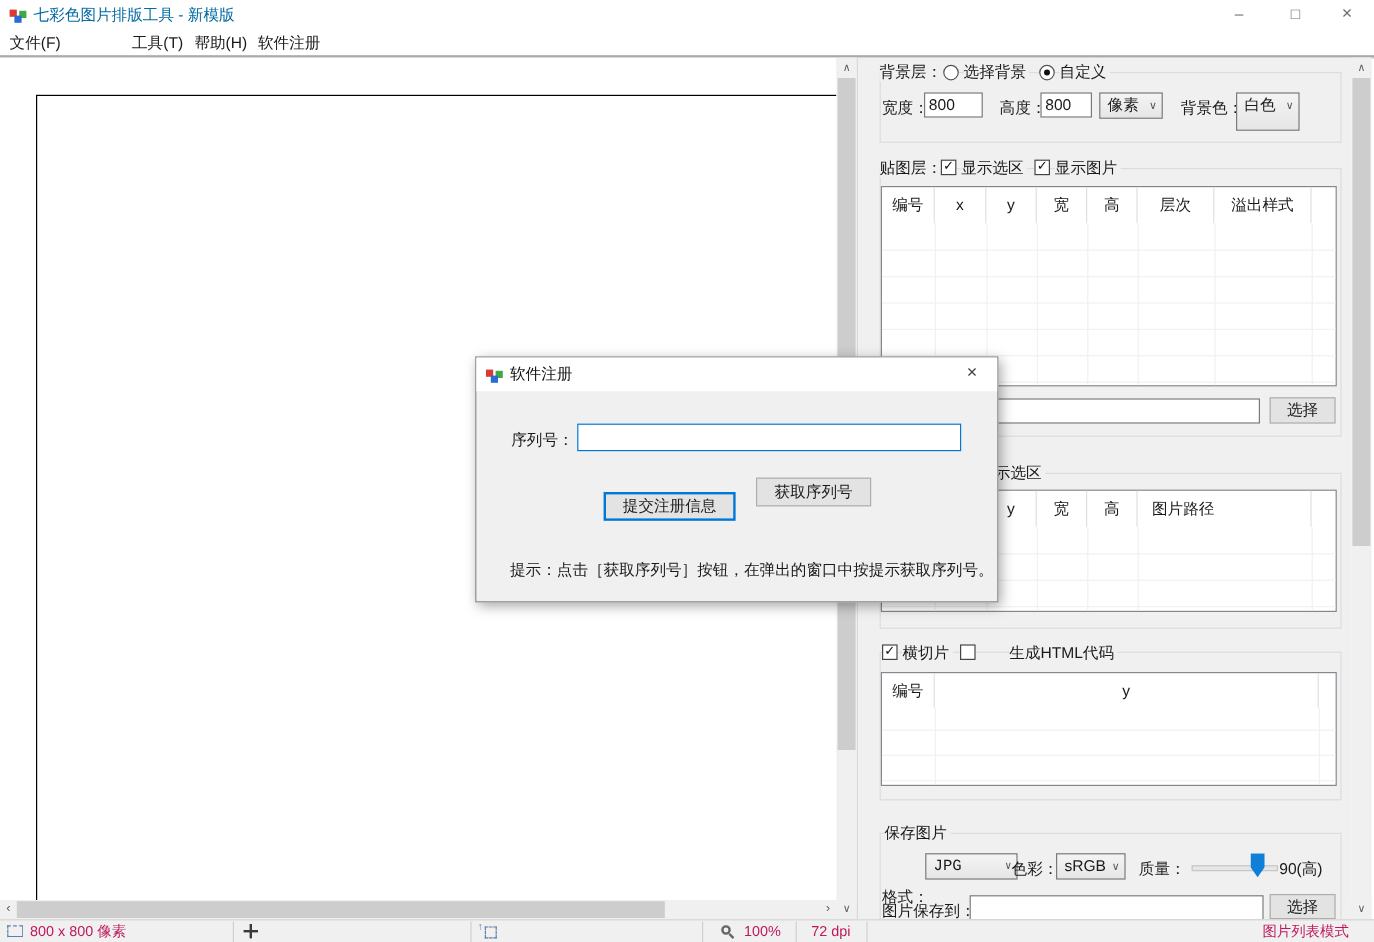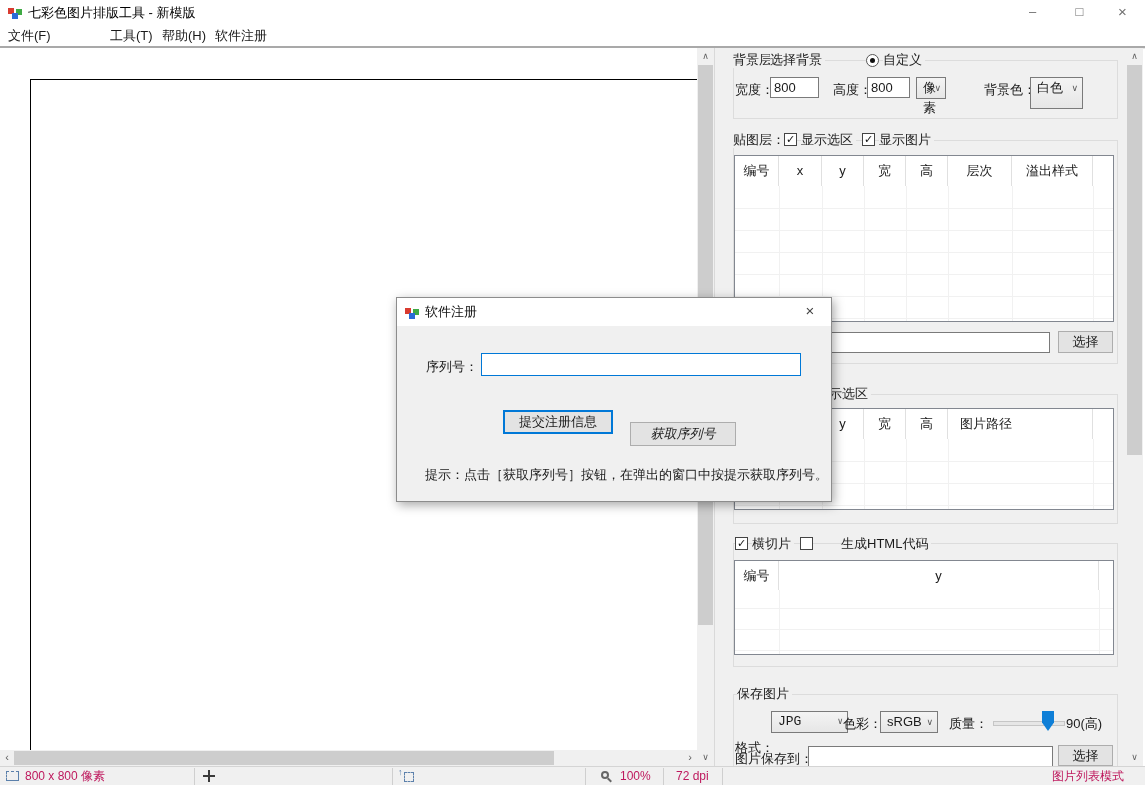--- a/index.html
+++ b/index.html
@@ -62,21 +62,21 @@
 <body>
 
 <div id="app">
 
   <div class="abs titlebar">
     <div class="abs cubes" style="left:8px;top:5px;">
       <div class="cube" style="left:0;top:3px;background:#d93b30;"></div>
       <div class="cube" style="left:8px;top:4px;background:#3faa44;"></div>
       <div class="cube" style="left:4px;top:8px;background:#2b6bd7;"></div>
     </div>
-    <div class="abs lh" style="left:28px;top:0;height:25px;line-height:25px;color:#000000;">七彩色图片排版工具 - 新模版</div>
+    <div class="abs lh" style="left:28px;top:0;height:25px;line-height:25px;color:#0369a1;">七彩色图片排版工具 - 新模版</div>
     <div class="abs wbtn" style="left:1010px;top:0;">–</div>
     <div class="abs wbtn" style="left:1057px;top:0;">□</div>
     <div class="abs wbtn" style="left:1100px;top:0;font-size:15px;">×</div>
   </div>
 
   <div class="abs menubar">
     <div class="abs menuitem" style="left:8px;text-align:center;">文件(F)</div>
     <div class="abs menuitem" style="left:55px;margin-top:20px;">设置(O)</div>
     <div class="abs menuitem" style="left:110px;">工具(T)</div>
     <div class="abs menuitem" style="left:162px;">帮助(H)</div>
@@ -98,31 +98,31 @@
     <div class="abs sbtn" style="left:0;top:0;width:14px;height:16px;line-height:15px;font-size:11px;">‹</div>
     <div class="abs sthumb" style="left:14px;top:1px;width:540px;height:14px;"></div>
     <div class="abs sbtn" style="left:683px;top:0;width:14px;height:16px;line-height:15px;font-size:11px;">›</div>
   </div>
 
   <div class="abs panel"></div>
 
   <div class="abs group" style="left:733px;top:60px;width:383px;height:57px;"></div>
   <div class="abs gtitle lh" style="left:733px;top:52px;text-align:right;">背景层：</div>
   <div class="abs rb" style="left:786px;top:54px;"></div>
-  <div class="abs gtitle lh" style="left:770px;top:52px;">选择背景</div>
+  <div class="abs gtitle lh" style="left:803px;top:52px;">选择背景</div>
   <div class="abs rb" style="left:866px;top:54px;">
       <div class="dot"></div>
     </div>
   <div class="abs gtitle lh" style="left:883px;top:52px;">自定义</div>
 
   <div class="abs lh" style="left:735px;top:81px;">宽度：</div>
   <div class="abs field" style="left:770px;top:77px;width:49px;height:21px;">800</div>
   <div class="abs lh" style="left:833px;top:81px;">高度：</div>
   <div class="abs field" style="left:867px;top:77px;width:43px;height:21px;">800</div>
-  <div class="abs combo" style="left:916px;top:77px;width:30px;height:22px;">
+  <div class="abs combo" style="left:916px;top:77px;width:53px;height:22px;">
     <span class="ct">像素</span>
     <span class="ca">∨</span>
   </div>
   <div class="abs lh" style="left:984px;top:81px;">背景色：</div>
   <div class="abs combo" style="left:1030px;top:77px;width:53px;height:32px;">
     <span class="ct">白色</span>
     <span class="ca">∨</span>
   </div>
 
   <div class="abs group" style="left:733px;top:140px;width:383px;height:222px;"></div>
@@ -262,17 +262,17 @@
         <div class="cube" style="left:0;top:3px;background:#d93b30;"></div>
         <div class="cube" style="left:8px;top:4px;background:#3faa44;"></div>
         <div class="cube" style="left:4px;top:8px;background:#2b6bd7;"></div>
       </div>
       <div class="abs lh" style="left:28px;top:0;height:28px;line-height:28px;color:#111;">软件注册</div>
       <div class="abs dclose">×</div>
     </div>
     <div class="abs lh" style="left:29px;top:60px;">序列号：</div>
     <input class="abs focusfield" style="left: 84px; top: 55px; width: 320px; height: 23px;" value="">
     <div class="abs defbtn" style="left:106px;top:112px;width:110px;height:24px;line-height:20px;">提交注册信息</div>
-    <div class="abs btn" style="left:233px;top:124px;width:106px;height:24px;line-height:22px;font-style:italic;">获取序列号</div>
+    <div class="abs btn" style="left:233px;top:100px;width:96px;height:24px;line-height:22px;">获取序列号</div>
     <div class="abs lh" style="left:28px;top:168px;">提示：点击［获取序列号］按钮，在弹出的窗口中按提示获取序列号。</div>
   </div>
 
 </div>
 
 </body></html>

